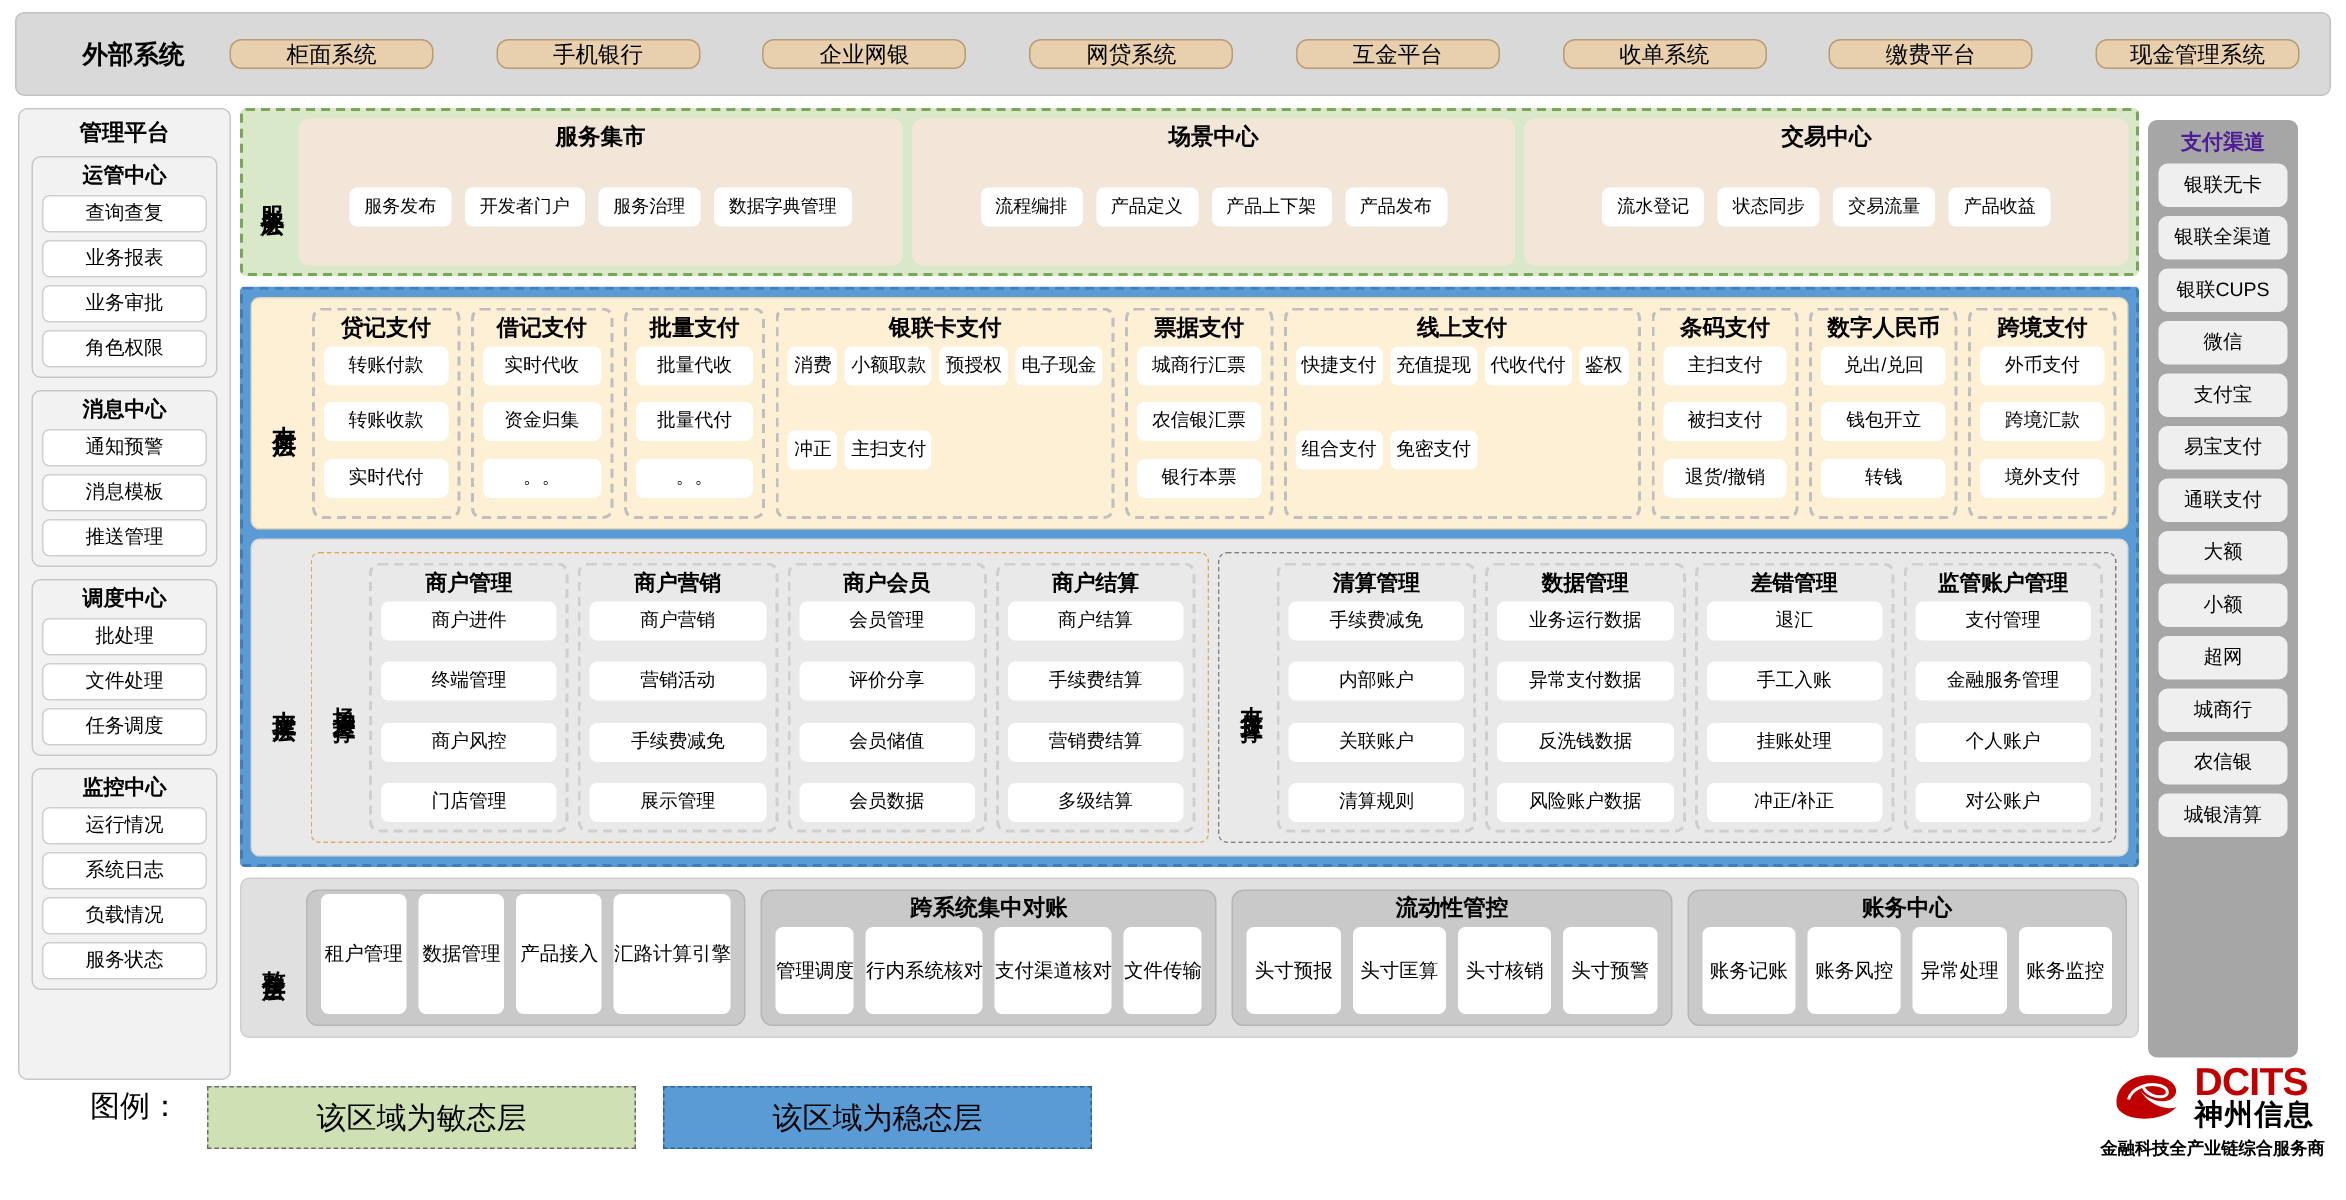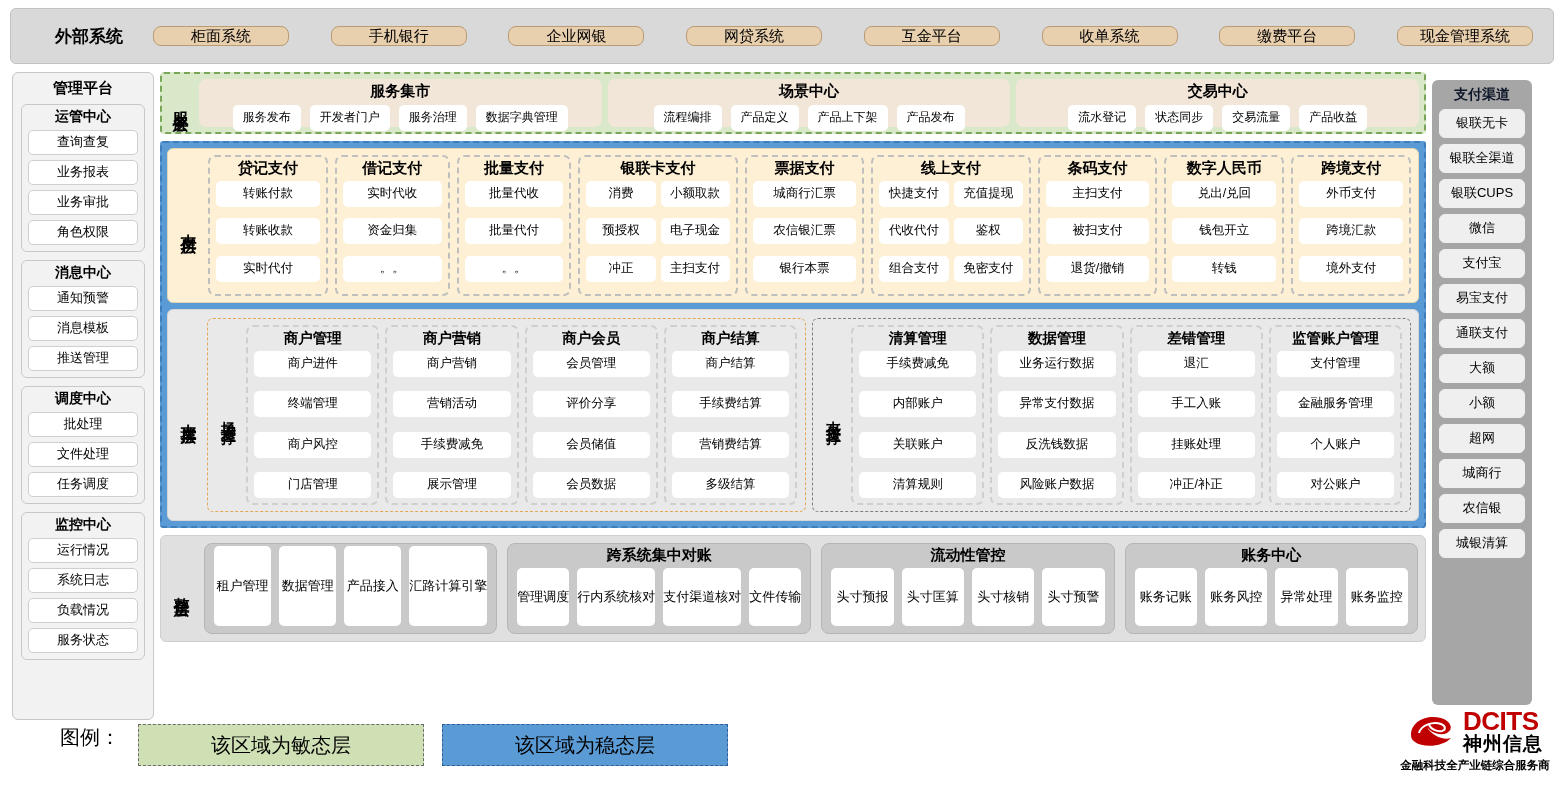--- a/index.html
+++ b/index.html
@@ -74,35 +74,35 @@
   .mgmt-item:last-child { margin-bottom: 0; }
 
   
   .channels {
     position: absolute; left: 1432px; top: 80px;
     width: 100px; height: 625px;
     background: #a6a6a6;
     border-radius: 6px;
     padding: 6px 7px;
   }
-  .channels-title { font-size: 14px; font-weight: bold; color: #0f172a; text-align: center; margin-bottom: 5px; }
+  .channels-title { font-size: 14px; font-weight: bold; color: #4c1d95; text-align: center; margin-bottom: 5px; }
   .channel-item {
     height: 29px; margin-bottom: 6px; font-size: 13px;
     background: #efefef; border: 1px solid #efefef; border-radius: 6px;
   }
 
   
   .center { position: absolute; left: 160px; top: 72px; width: 1266px; }
 
   
   .service-layer {
     background: #d8e8c8;
     border: 2px dashed #7aa65a;
     border-radius: 4px;
-    height: 62px;
+    height: 112px;
     display: flex; align-items: stretch;
     padding: 5px;
     gap: 6px;
   }
   .vlabel {
     flex: none;
     width: 26px;
     display: flex; align-items: center; justify-content: center;
     font-size: 16px; font-weight: bold;
     writing-mode: vertical-rl;
@@ -141,21 +141,21 @@
   .pay-group {
     border: 2px dashed #bfbfbf;
     border-radius: 7px;
     background: transparent;
     padding: 2px 6px 6px 6px;
     display: flex; flex-direction: column;
   }
   .pay-group-title { font-size: 15px; font-weight: bold; text-align: center; margin-bottom: 3px; }
   .pay-grid { display: grid; gap: 5px; flex: 1; }
   .pay-grid.one { grid-template-columns: 1fr; }
-  .pay-grid.two { grid-template-columns: 1fr 1fr; }
+  .pay-grid.two { grid-template-columns: 1fr 1fr 1fr 1fr; }
   .pay-chip { font-size: 12.5px; border: none; border-radius: 5px; height: 26px; padding: 0 4px; }
 
   
   .support-layer {
     margin-top: 6px;
     background: #e9e9e9;
     border: 1px solid #d6d6d6;
     border-radius: 6px;
     display: flex; align-items: stretch;
     padding: 8px 7px;

